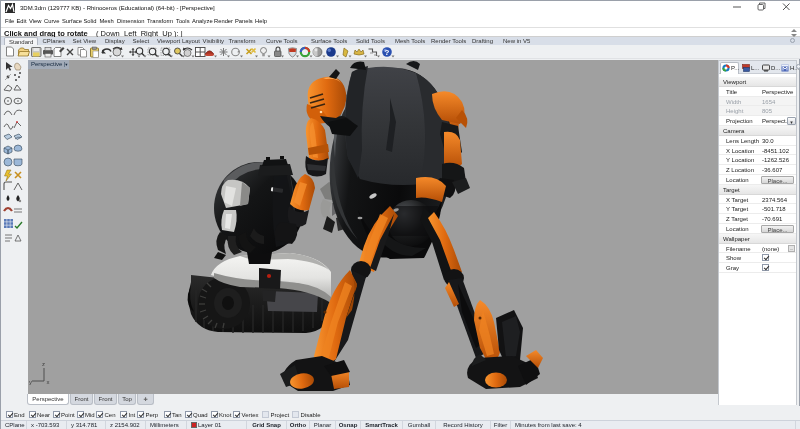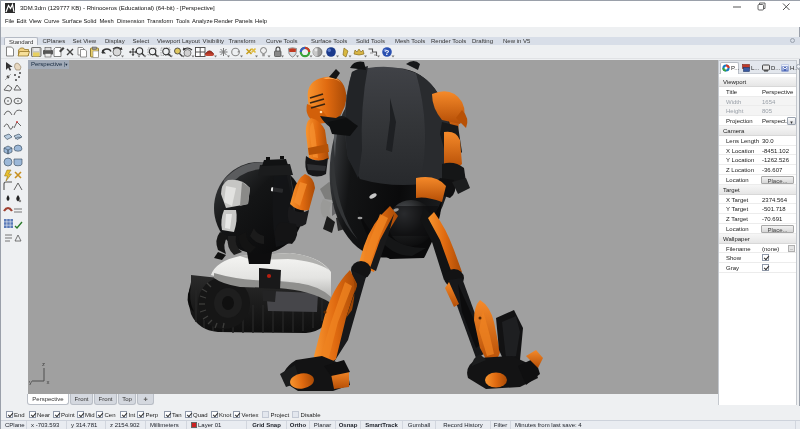--- a/index.html
+++ b/index.html
@@ -81,20 +81,27 @@
       <span style="left:98.5px">Mesh</span>
       <span style="left:116px">Dimension</span>
       <span style="left:146px">Transform</span>
       <span style="left:175px">Tools</span>
       <span style="left:191px">Analyze</span>
       <span style="left:213px">Render</span>
       <span style="left:234px">Panels</span>
       <span style="left:254px">Help</span>
   </div>
 
+  <div id="cmdline" class="abs">
+      <span style="position:absolute;left:3px;top:1px;font-weight:bold;">Click and drag to rotate</span>
+      <span style="position:absolute;left:95px;top:1px;">( <u>D</u>own&nbsp; <u>L</u>eft&nbsp; <u>R</u>ight&nbsp; <u>U</u>p ): |</span>
+    <svg class="abs" style="left:789px;top:1px" width="8" height="8" viewBox="0 0 8 8">
+        <path d="M4 0 L7 3 H1 Z M4 8 L1 5 H7 Z" fill="#888"></path>
+      </svg>
+  </div>
 
   <div id="tabrow" class="abs">
     <span class="rtab active" style="left:3px">Standard</span>
     <span class="rtab" style="left:41.5px">CPlanes</span>
     <span class="rtab" style="left:71.5px">Set View</span>
     <span class="rtab" style="left:104px">Display</span>
     <span class="rtab" style="left:131.5px">Select</span>
     <span class="rtab" style="left:156px">Viewport Layout</span>
     <span class="rtab" style="left:201.5px">Visibility</span>
     <span class="rtab" style="left:227.5px">Transform</span>

